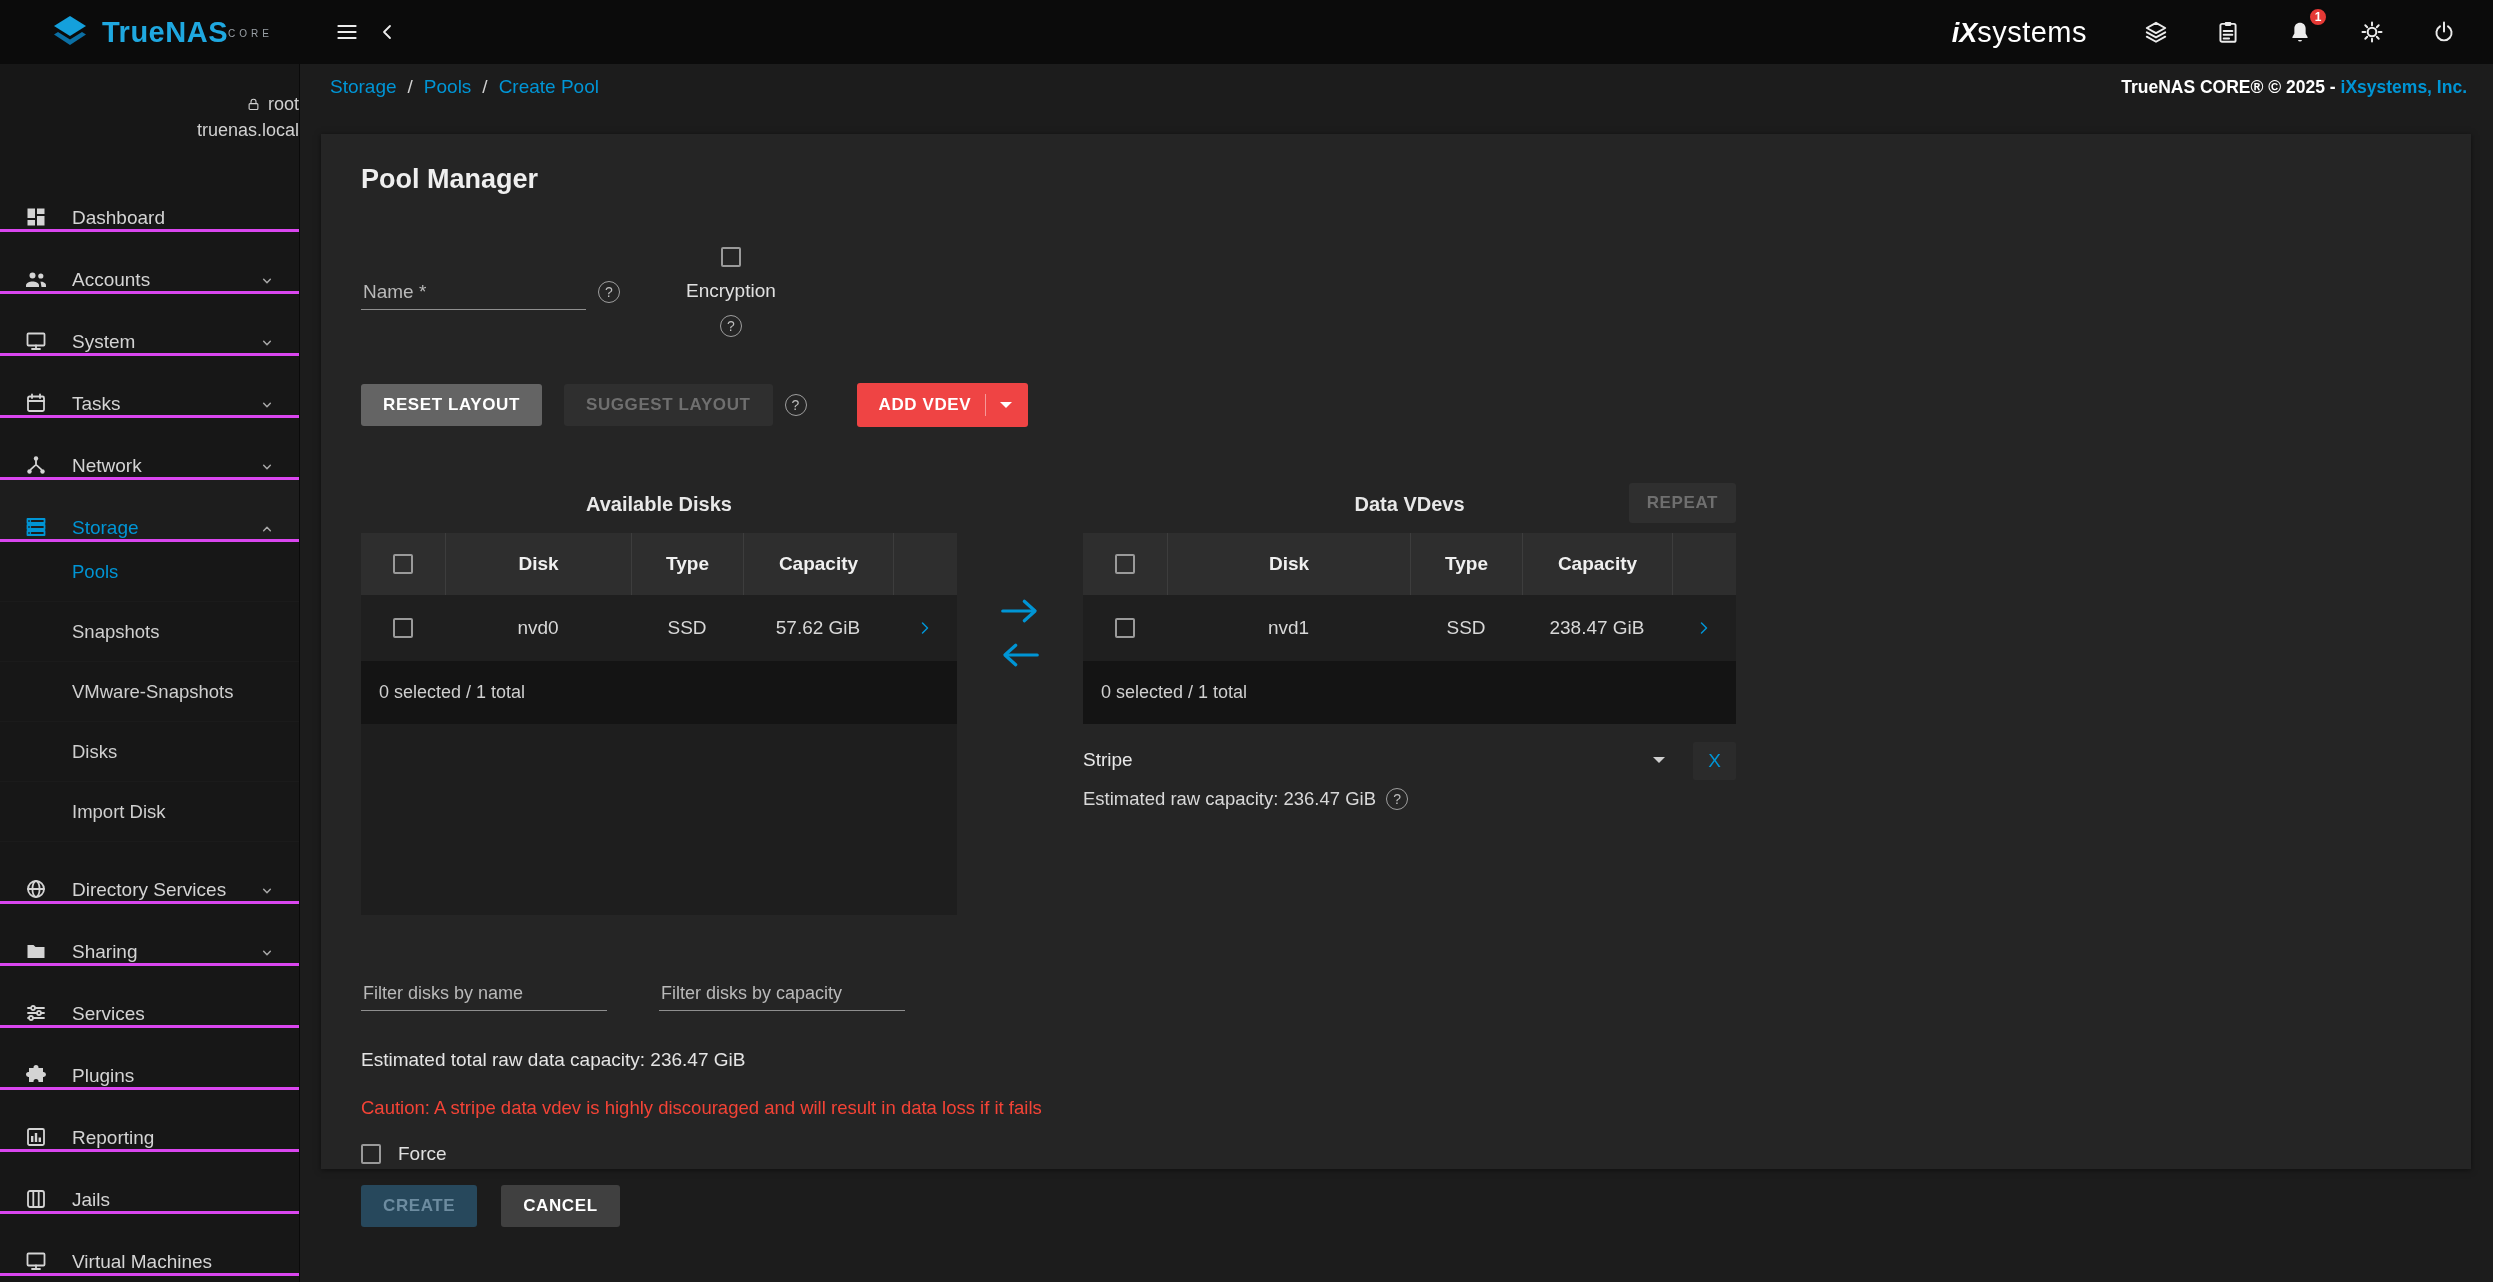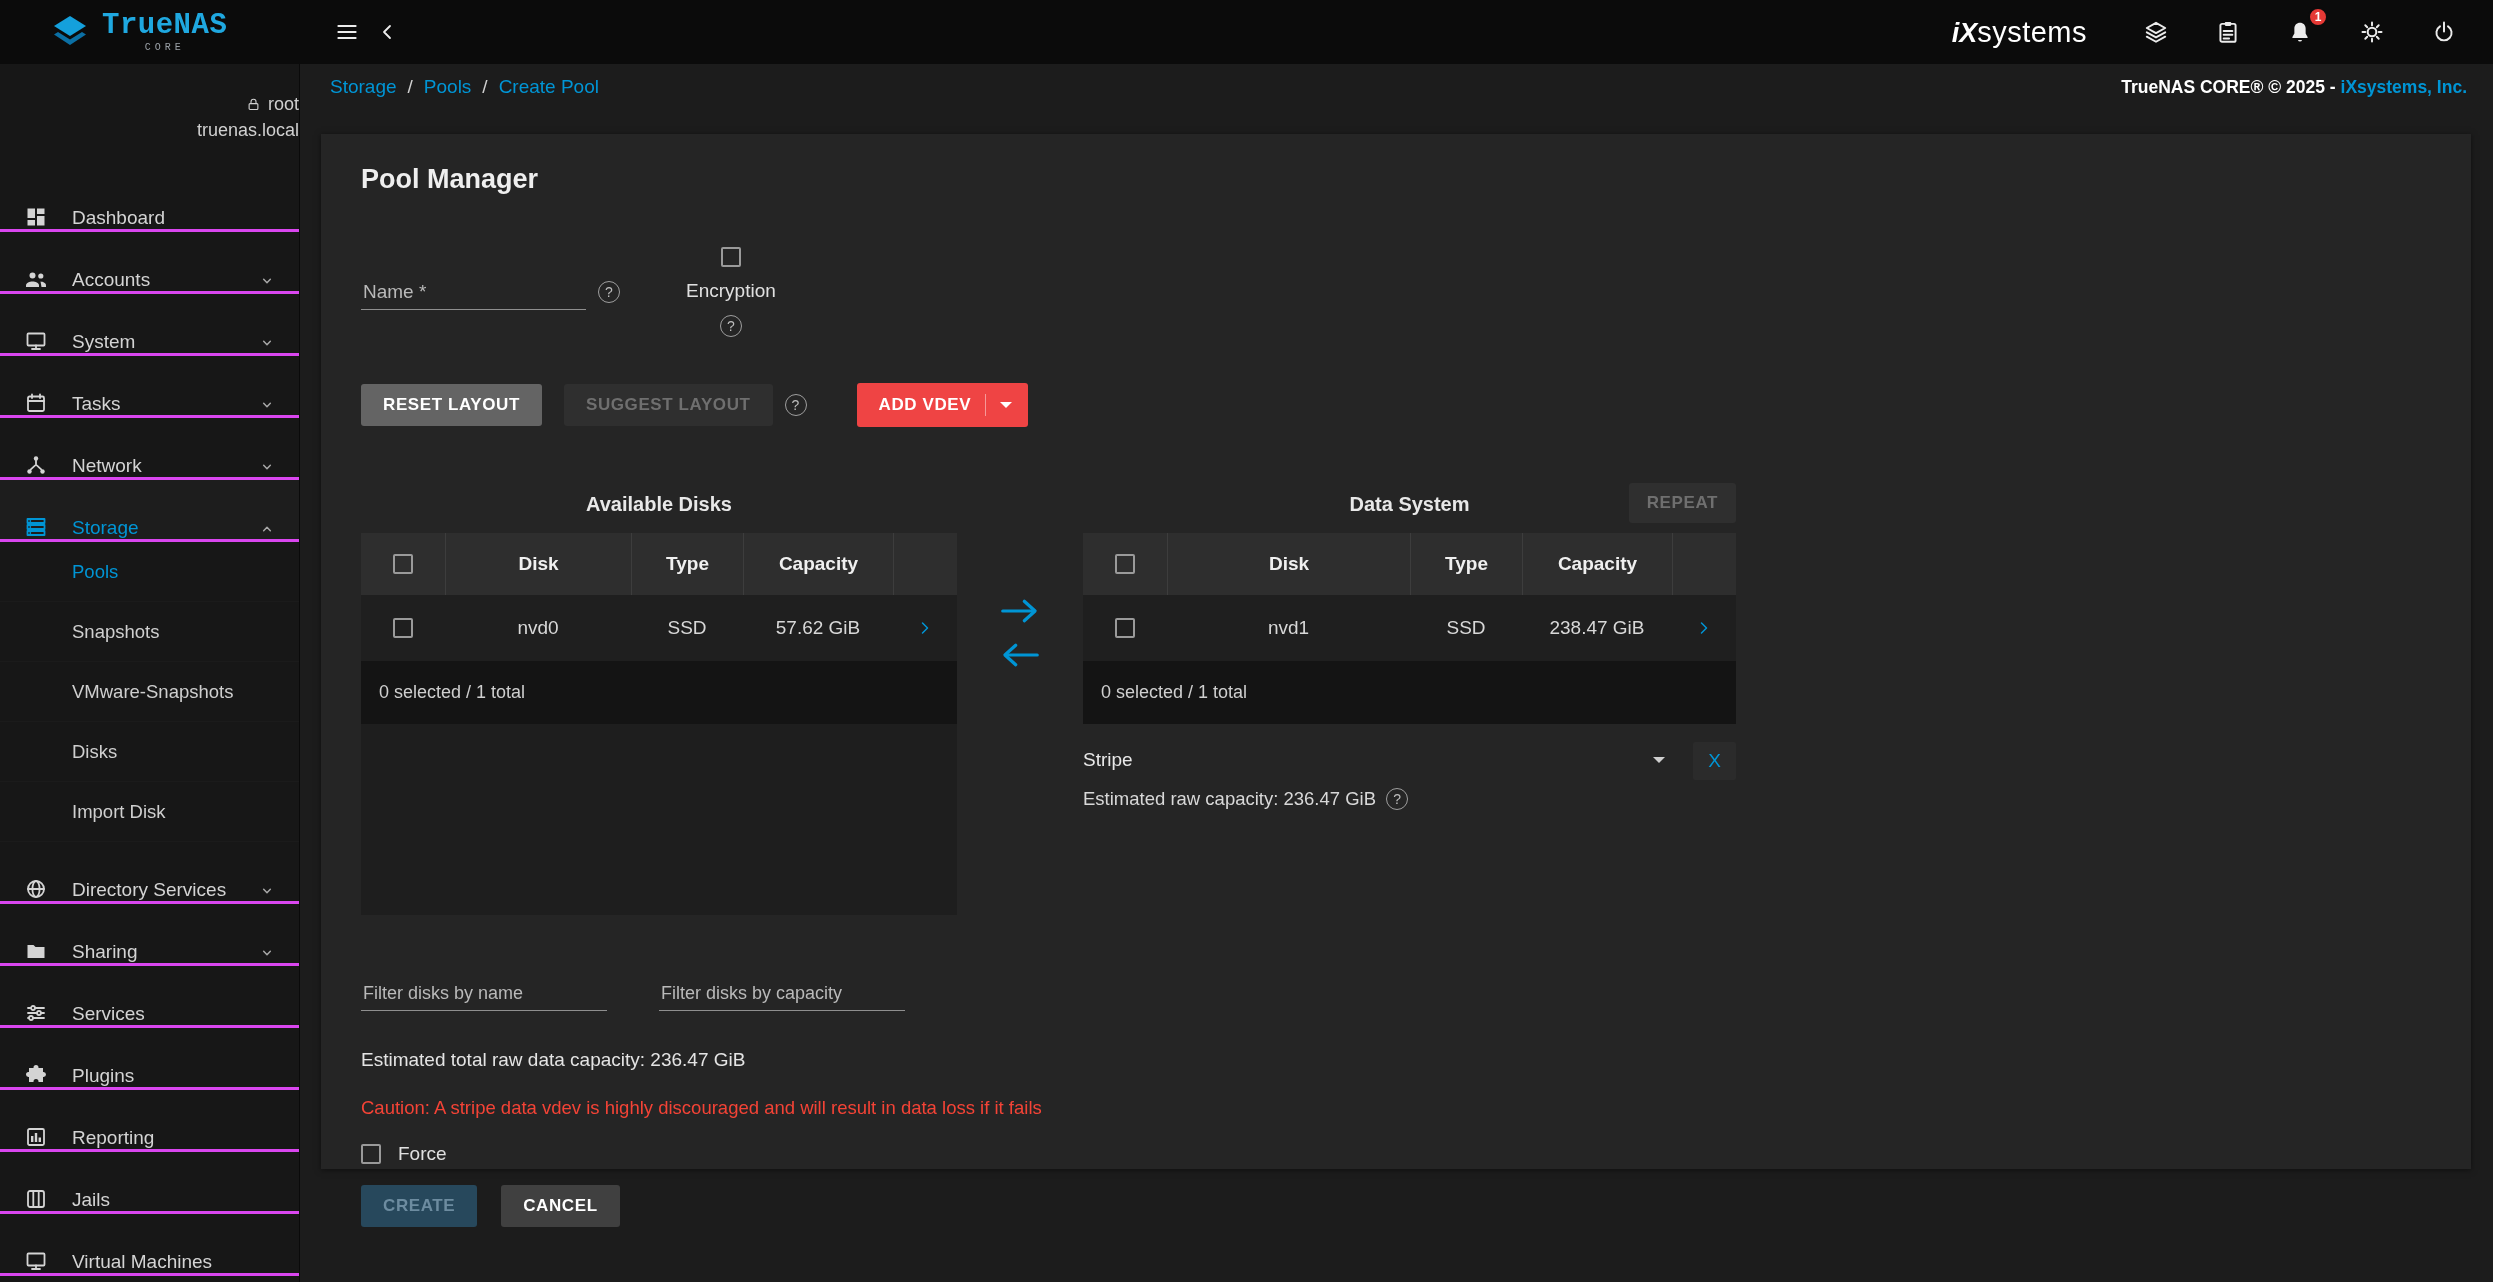--- a/index.html
+++ b/index.html
@@ -4,21 +4,21 @@
 <style>
   * { margin:0; padding:0; box-sizing:border-box; }
   html,body { background:#0e0e0e; }
   body { font-family:"Liberation Sans","DejaVu Sans",sans-serif; }
   .app { position:relative; width:2493px; height:1282px; background:#1c1c1c; color:#d8d8d8; overflow:hidden; }
 
   
   .topbar { height:64px; background:#0b0b0b; display:flex; align-items:center; justify-content:space-between; padding-right:28px; }
   .topbar-left { display:flex; align-items:center; }
   .brand { display:flex; align-items:center; gap:12px; width:300px; padding-left:50px; cursor:pointer; }
-  .brand-text { display:flex; flex-direction:column; line-height:1;font-family:Liberation Mono, monospace; }
+  .brand-text { display:flex; line-height:1; }
   .brand-name { color:#1fa8e0; font-size:29px; font-weight:700; letter-spacing:.5px; }
   .brand-sub { color:#9aa0a6; font-size:10px; letter-spacing:4px; margin-top:3px; align-self:center; }
   .icon-btn { background:none; border:none; cursor:pointer; display:flex; align-items:center; justify-content:center; padding:8px; color:#ececec; }
   .ham { margin-left:26px; }
   .topbar-right { display:flex; align-items:center; gap:30px; }
   .ix-logo { display:flex; align-items:baseline; color:#fff; margin-right:18px; cursor:pointer; }
   .ix-mark { font-size:27px; font-style:italic; font-weight:700; }
   .ix-rest { font-size:29px; letter-spacing:.5px; }
   .bell-wrap { position:relative; }
   .badge { position:absolute; top:-4px; right:-7px; min-width:20px; height:20px; border-radius:10px; background:#e53935; color:#fff; font-size:12px; font-weight:700; display:flex; align-items:center; justify-content:center; padding:0 4px; border:2px solid #0b0b0b; }
@@ -487,21 +487,21 @@
                 <polyline points="23,4 33,13 23,22"></polyline>
             </svg>
             <svg width="42" height="28" viewBox="0 0 38 26" fill="none" stroke="#0095d5" stroke-width="3" stroke-linecap="round" stroke-linejoin="round">
               <line x1="35" y1="13" x2="6" y2="13"></line>
                 <polyline points="15,4 5,13 15,22"></polyline>
             </svg>
           </div>
 
           <div class="zone-right">
             <div class="zone-title-row">
-              <span class="zone-title">Data System</span>
+              <span class="zone-title">Data VDevs</span>
               <button class="btn btn-repeat">REPEAT</button>
             </div>
             <div>
               <div class="trow thead">
                 <div class="c c-cb">
                     <span class="checkbox"></span>
                   </div>
                 <div class="c c-disk">Disk</div>
                 <div class="c c-type">Type</div>
                 <div class="c c-cap">Capacity</div>

